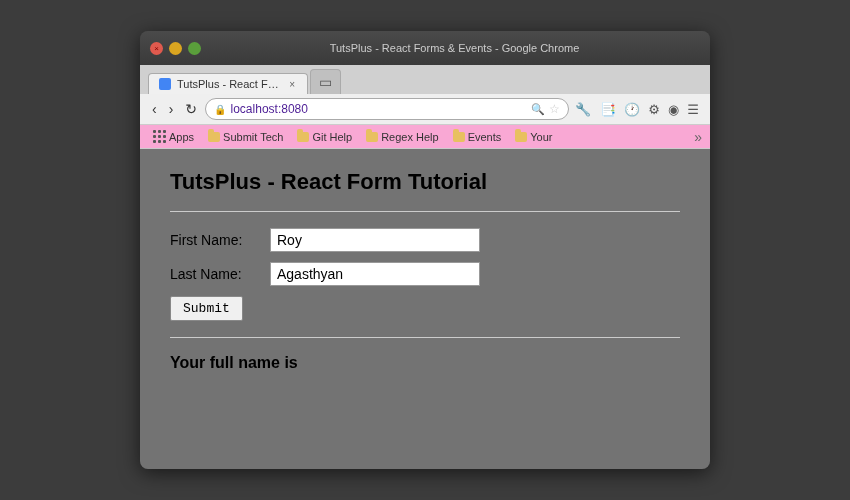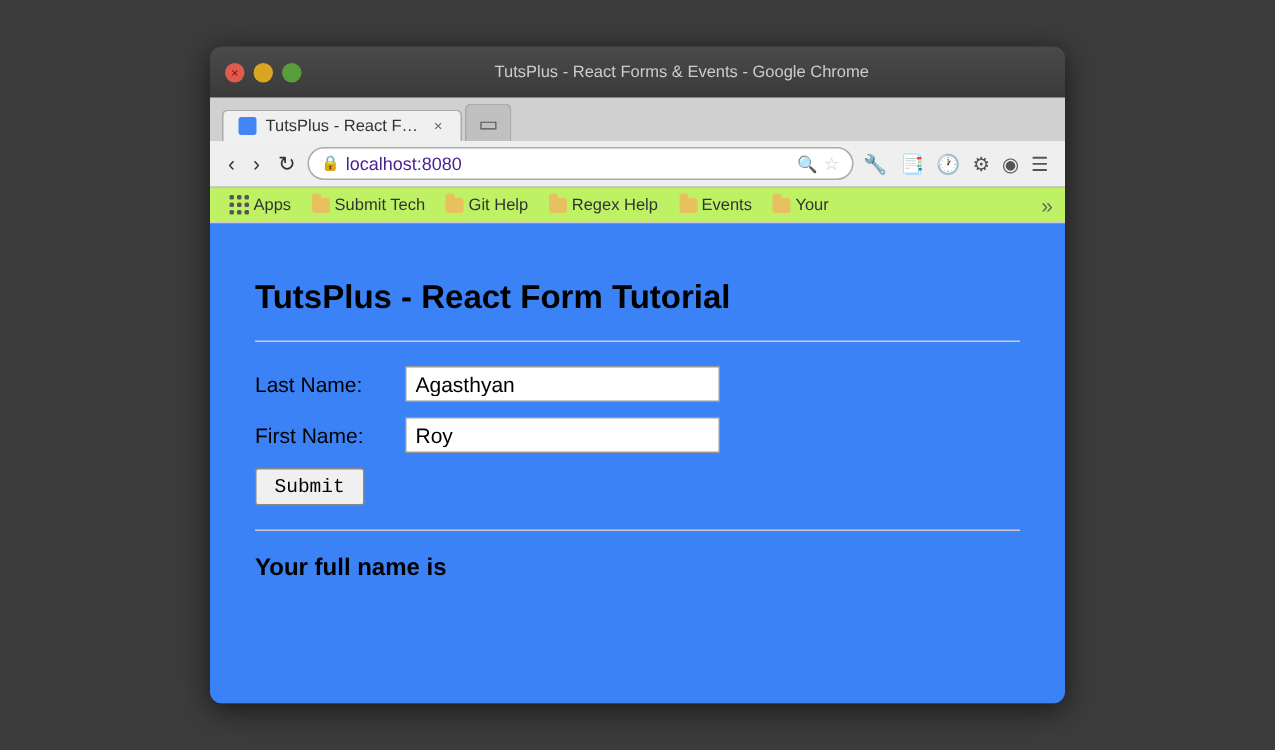--- a/index.html
+++ b/index.html
@@ -188,21 +188,21 @@
       background: none;
       border: none;
       cursor: pointer;
       font-size: 13px;
       color: #555;
       padding: 2px 3px;
     }
 
     
     .bookmarks-bar {
-      background: #bef264;
+      background: #f9a8d4;
       padding: 3px 8px;
       display: flex;
       align-items: center;
       gap: 4px;
       border-bottom: 1px solid #ccc;
       font-size: 11px;
     }
 
     .bookmark-item {
       display: flex;
@@ -237,22 +237,22 @@
 
     .bookmark-dots {
       color: #666;
       font-size: 14px;
       margin-left: auto;
       cursor: pointer;
     }
 
     
     .page-content {
-      background: #3b82f6;
-      padding: 36px 30px 30px;
+      background: #737373;
+      padding: 20px 30px 30px;
       min-height: 320px;
     }
 
     .page-title {
       font-size: 22px;
       font-weight: bold;
       color: #000;
       margin-bottom: 16px;
     }
 
@@ -392,27 +392,27 @@
     </div>
     <span class="bookmark-dots">»</span>
   </div>
 
   <div class="page-content">
     <h1 class="page-title">TutsPlus - React Form Tutorial</h1>
     <hr class="divider">
 
     <div class="form-section">
       <div class="form-row">
+        <label class="form-label">First Name:</label>
+        <input class="form-input" type="text" value="Roy" style="">
+      </div>
+      <div class="form-row">
         <label class="form-label">Last Name:</label>
         <input class="form-input" type="text" value="Agasthyan" style="">
       </div>
-      <div class="form-row">
-        <label class="form-label">First Name:</label>
-        <input class="form-input" type="text" value="Roy" style="">
-      </div>
       <button class="submit-btn">Submit</button>
     </div>
 
     <hr class="divider">
 
     <div class="result-section">
       <h2 class="result-heading">Your full name is</h2>
     </div>
   </div>
 

